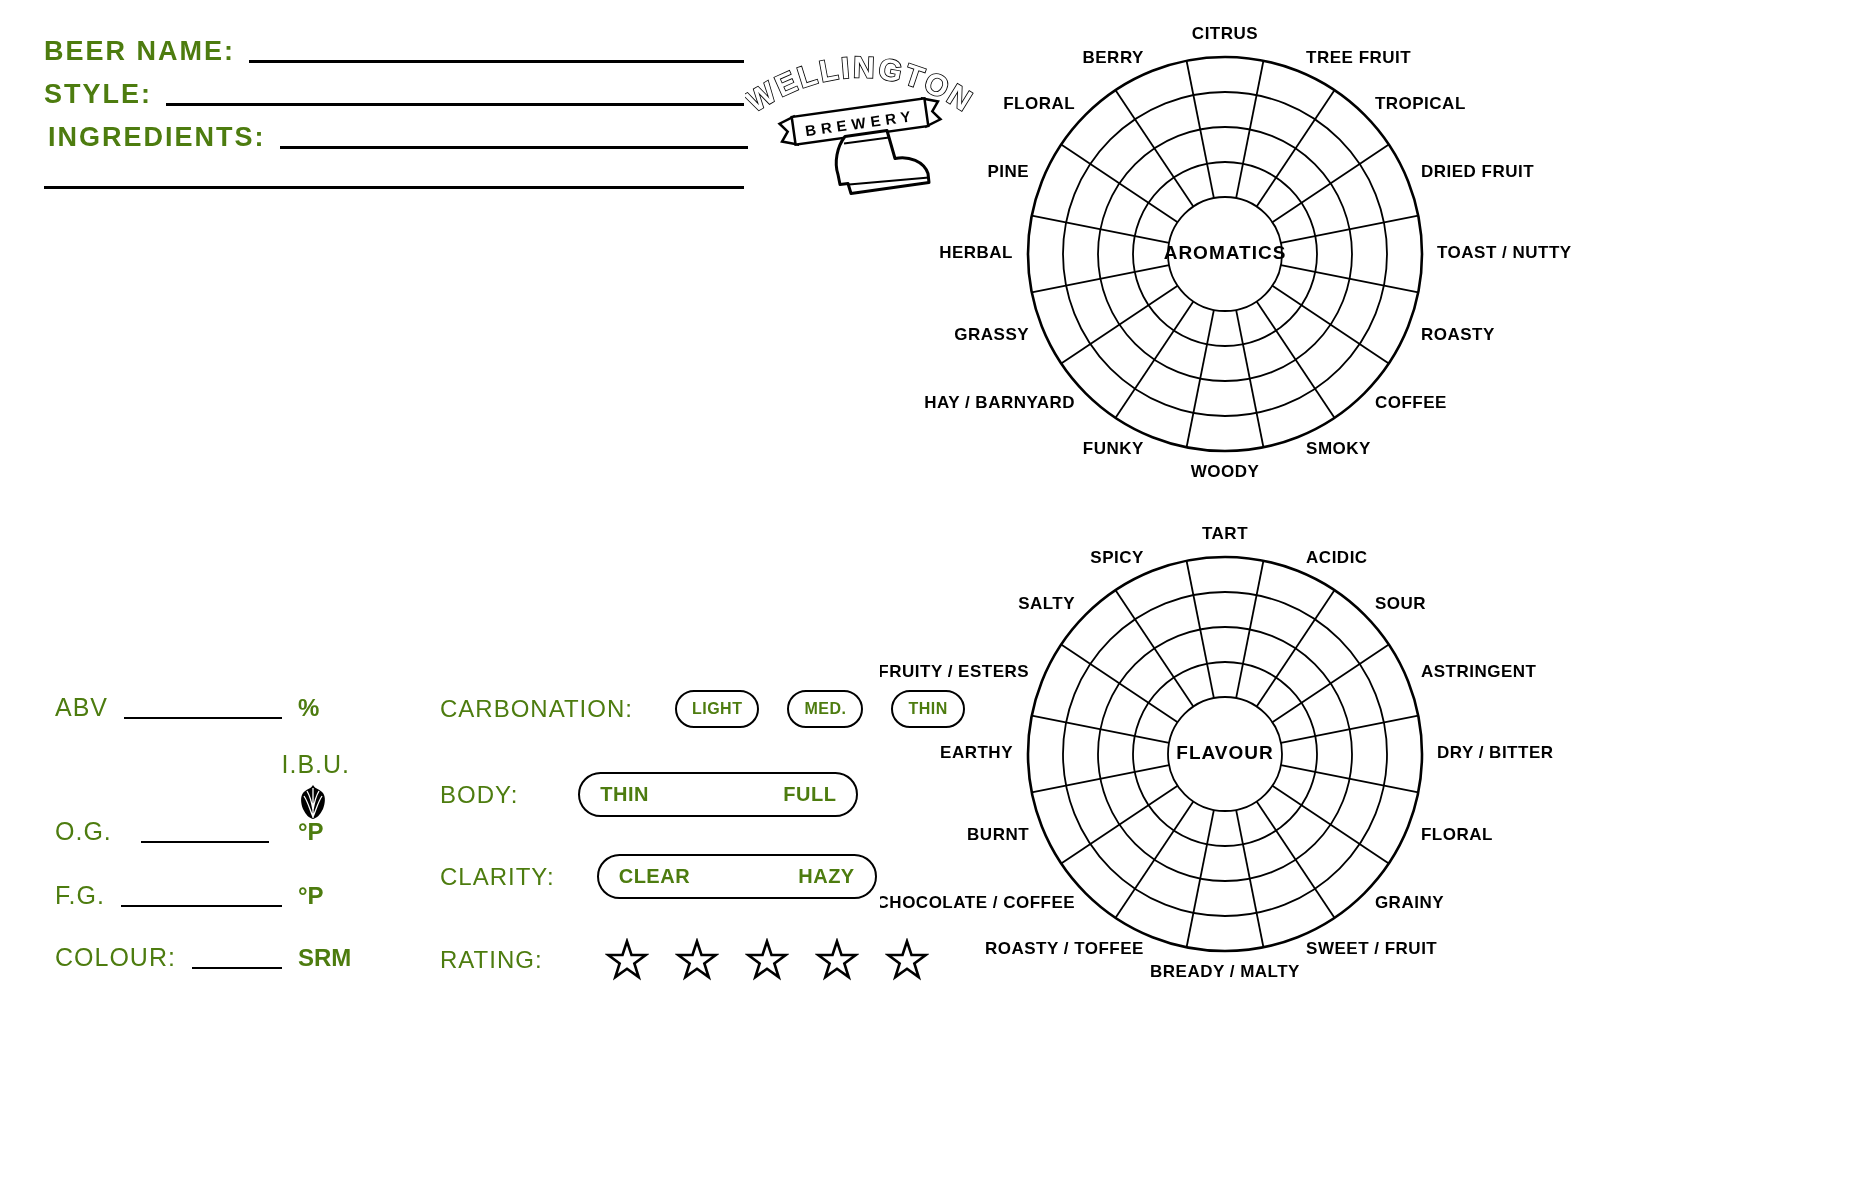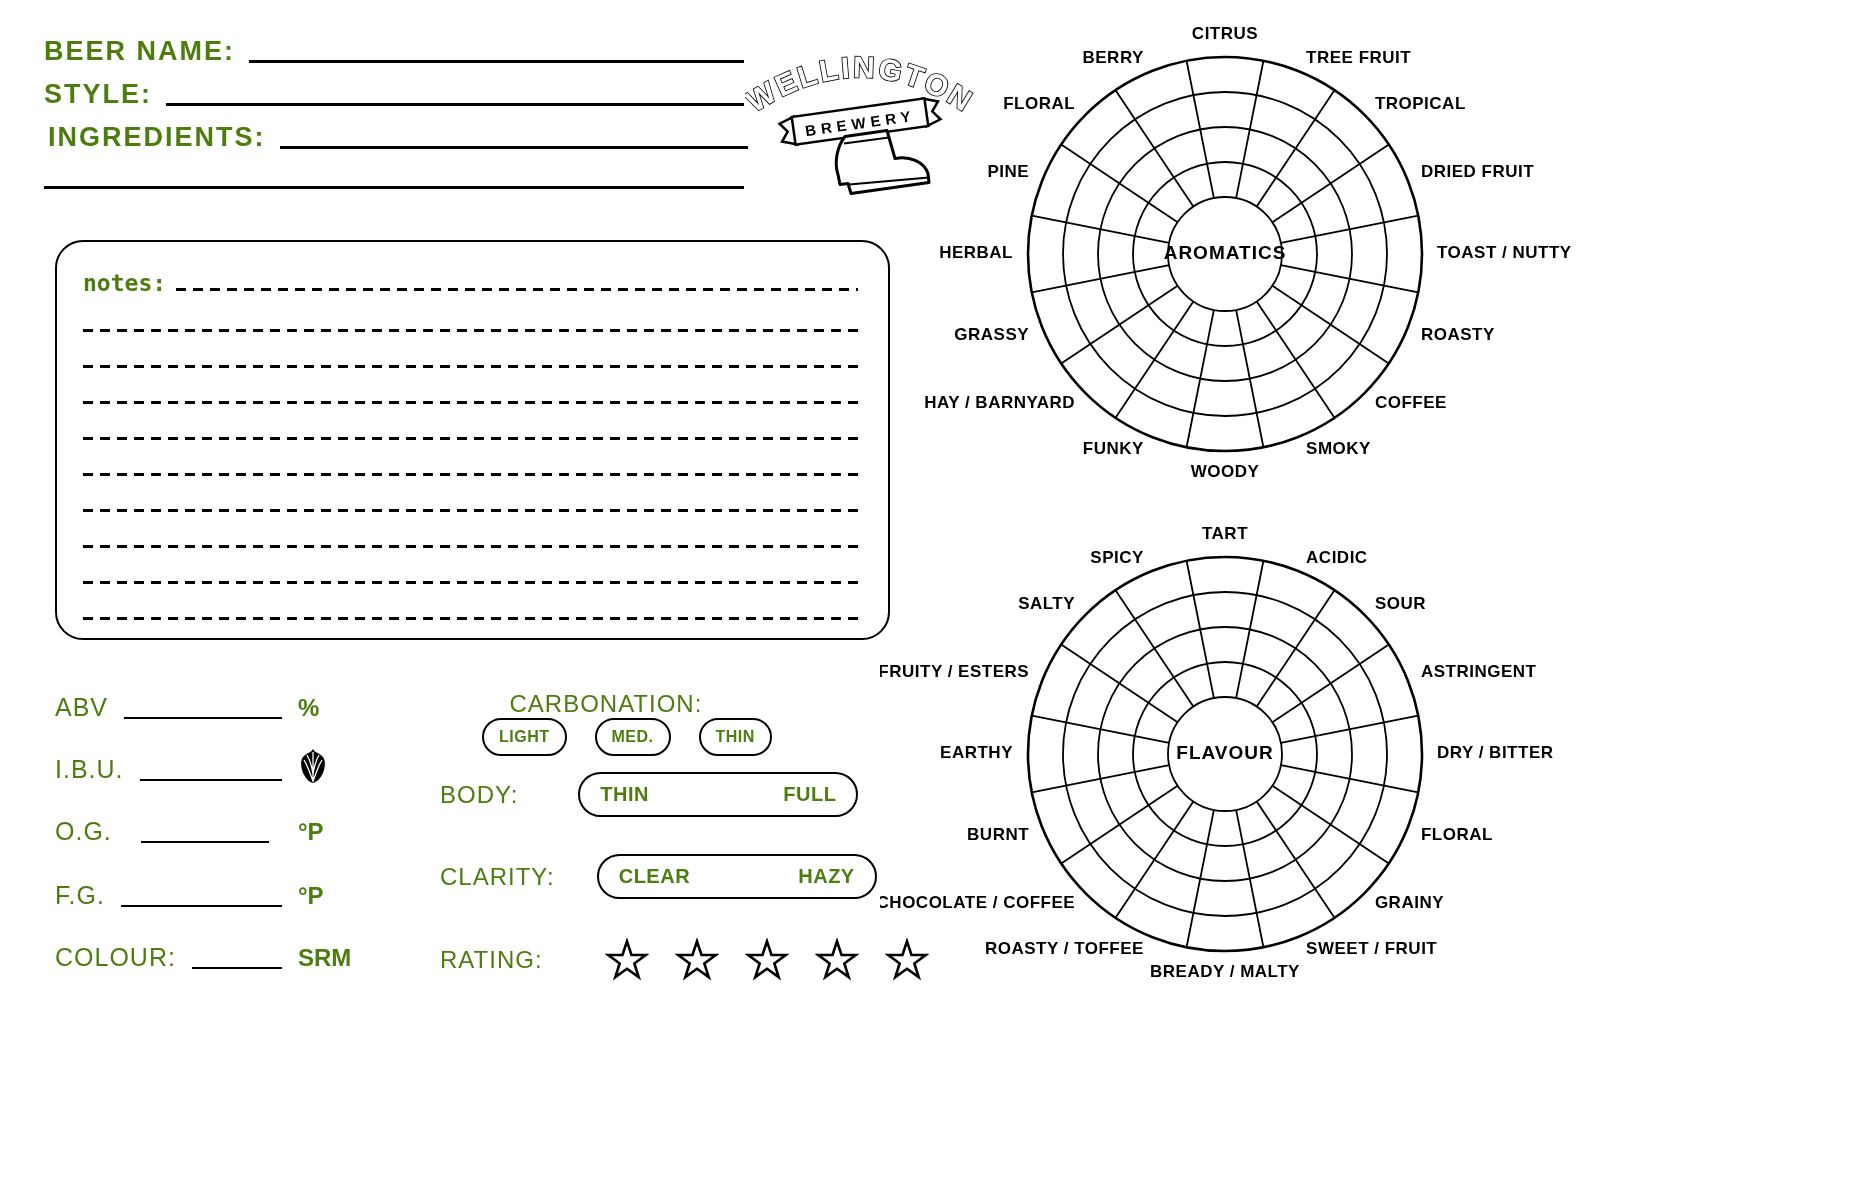--- a/index.html
+++ b/index.html
@@ -83,42 +83,27 @@
       <rect x="48" y="63" width="134" height="28" fill="#fff" stroke="#000" stroke-width="2.5"></rect>
       <text x="115" y="84" text-anchor="middle" font-size="15" font-weight="bold" letter-spacing="5" fill="#000">BREWERY</text>
     </g>
     <g>
       <path d="M100,92 L142,86 L150,114 C164,111 179,117 183,129 L184,138 L106,149 L103,139 L95,140 L93,130 C89,118 92,102 100,92 Z" fill="#fff" stroke="#000" stroke-width="3" stroke-linejoin="round"></path>
       <path d="M104,140 L184,133" fill="none" stroke="#000" stroke-width="2.2"></path>
       <path d="M99,99 L144,93" fill="none" stroke="#000" stroke-width="2.2"></path>
     </g>
   </svg>
 
-  <div class="notes-box">
-    <div class="notes-first">
-      <span class="notes-label">notes:</span>
-      <span class="dash"></span>
-    </div>
-    <div class="note-line"></div>
-    <div class="note-line"></div>
-    <div class="note-line"></div>
-    <div class="note-line"></div>
-    <div class="note-line"></div>
-    <div class="note-line"></div>
-    <div class="note-line"></div>
-    <div class="note-line"></div>
-    <div class="note-line"></div>
-  </div>
 
   <div class="stat-row" style="top:688px;">
     <span class="stat-label">ABV</span>
     <span class="stat-line"></span>
     <span class="stat-unit">%</span>
   </div>
-  <div class="stat-row" style="top:750px;">
+  <div class="stat-row" style="top:750px;flex-direction:column;">
     <span class="stat-label">I.B.U.</span>
     <span class="stat-line"></span>
     <span class="stat-unit">
       <svg class="hop" viewBox="0 0 30 36">
         <path d="M15,1 C13,5 8,5 5,9 C2,13 3,20 5,25 C8,31 11,34 15,35 C19,34 22,31 25,25 C27,20 28,13 25,9 C22,5 17,5 15,1 Z" fill="#000"></path>
         <path d="M15,4 L15,34 M6,12 C10,18 12,26 15,33 M24,12 C20,18 18,26 15,33 M9,7 C12,12 14,20 15,26 M21,7 C18,12 16,20 15,26" fill="none" stroke="#fff" stroke-width="1.3"></path>
       </svg>
     </span>
   </div>
   <div class="stat-row" style="top:812px;gap:13px;">
@@ -130,21 +115,21 @@
     <span class="stat-label">F.G.</span>
     <span class="stat-line"></span>
     <span class="stat-unit">°P</span>
   </div>
   <div class="stat-row" style="top:938px;">
     <span class="stat-label">COLOUR:</span>
     <span class="stat-line"></span>
     <span class="stat-unit">SRM</span>
   </div>
 
-  <div class="ctrl-row" style="top:690px;flex-direction:column;">
+  <div class="ctrl-row" style="top:690px;">
     <span class="ctrl-label">CARBONATION:</span>
     <span class="pill-group">
       <span class="pill">LIGHT</span>
       <span class="pill">MED.</span>
       <span class="pill">THIN</span>
     </span>
   </div>
   <div class="ctrl-row" style="top:772px;align-items:center;">
     <span class="ctrl-label">BODY:</span>
     <span class="range-pill" style="margin-left:60px;">

